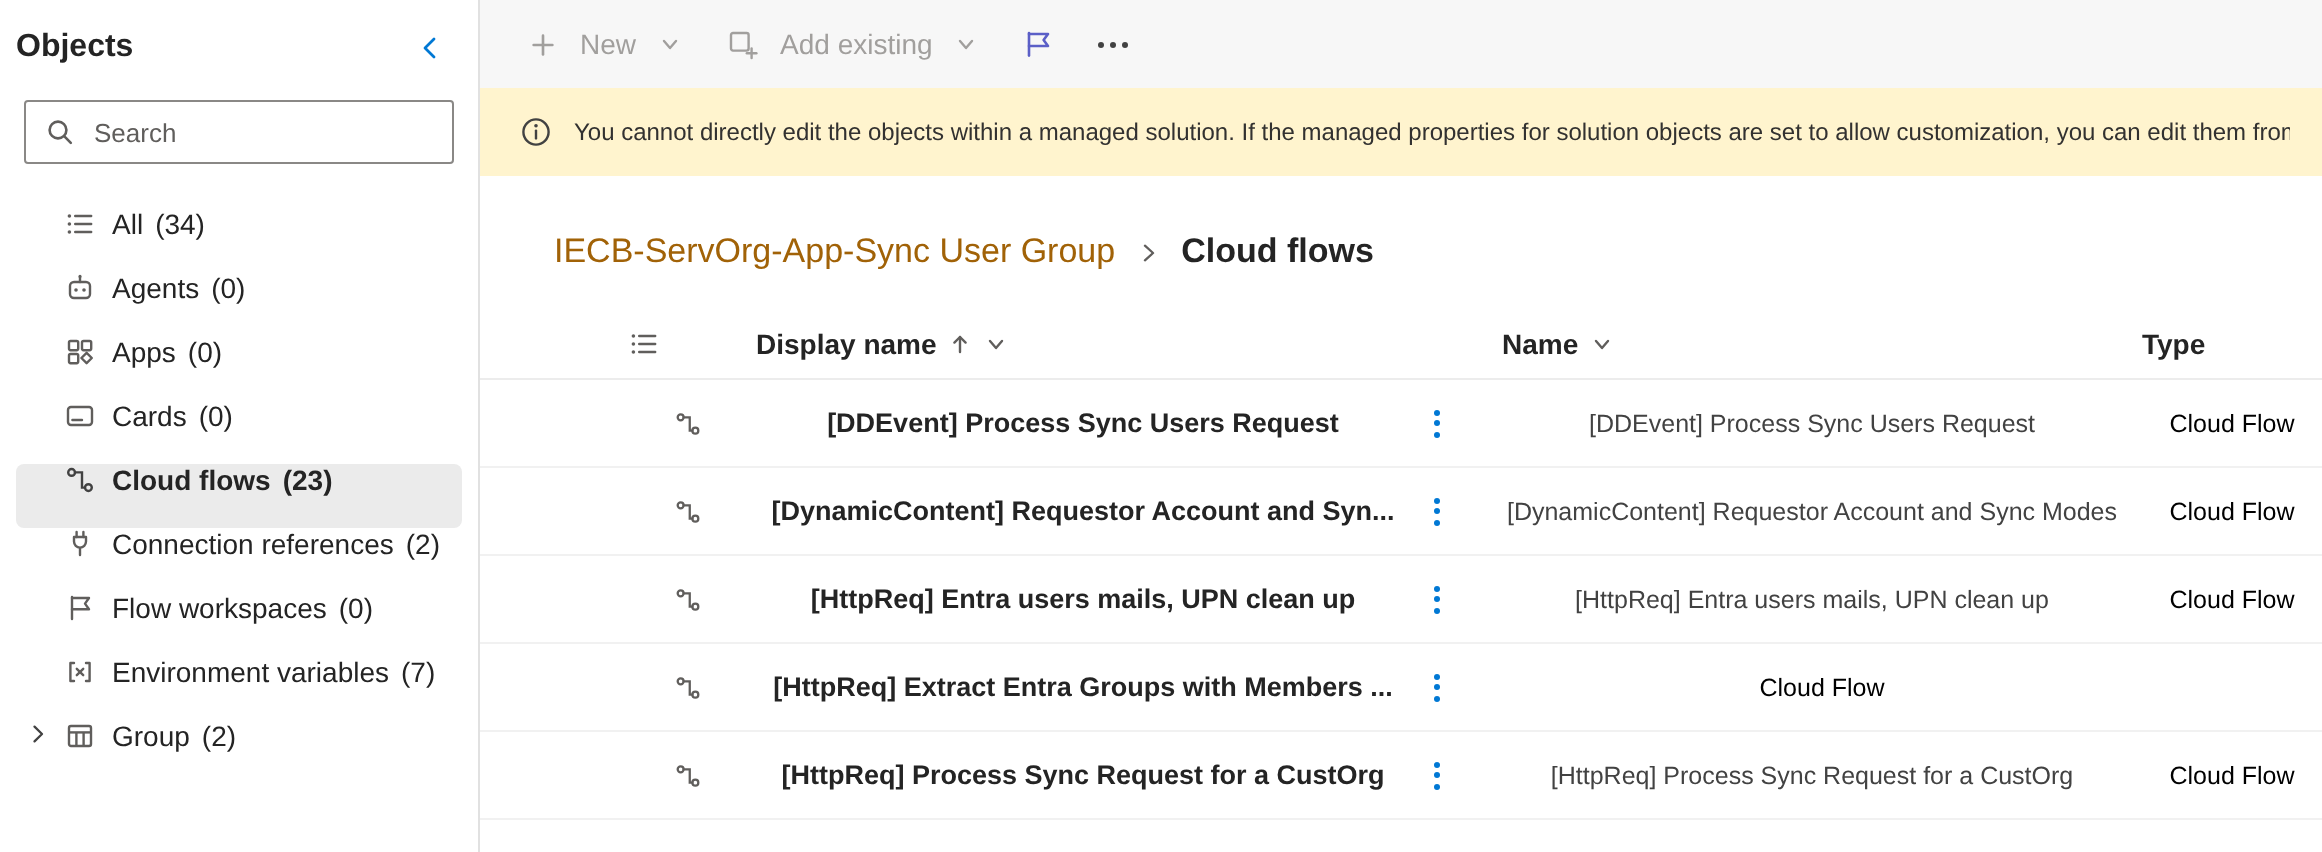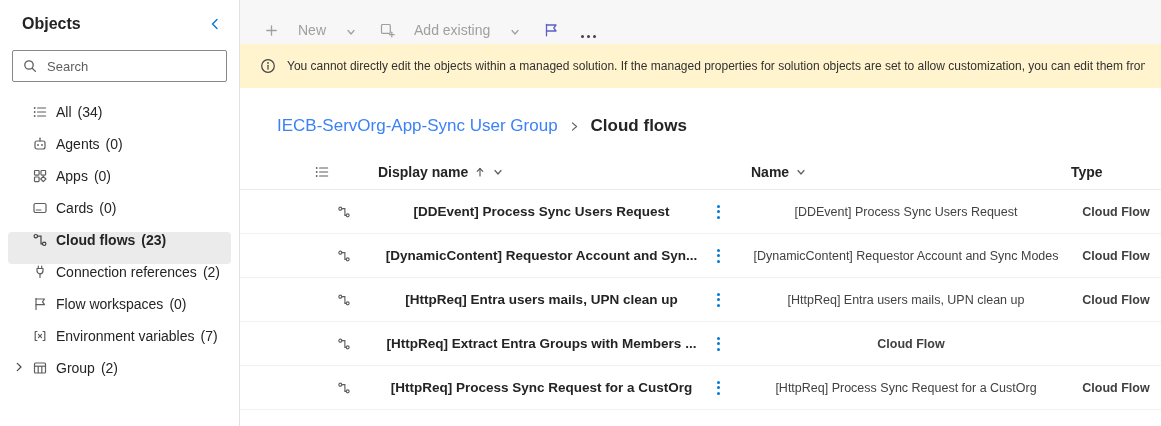--- a/index.html
+++ b/index.html
@@ -6,61 +6,61 @@
   html,body { margin:0; padding:0; }
   body {
     width:1161px; height:426px; overflow:hidden;
     font-family:"Liberation Sans","DejaVu Sans",sans-serif;
     font-size:14px; color:#242424; background:#fff;
   }
   .app { display:flex; width:100%; height:100%; }
 
   
   .sidebar { width:240px; min-width:240px; border-right:1px solid #e1e1e1; background:#fff; display:flex; flex-direction:column; }
-  .sidebar-header { display:flex; align-items:center; justify-content:space-between; padding:14px 14px 12px 22px; }
+  .sidebar-header { display:flex; align-items:center; justify-content:space-between; padding:14px 14px 12px 8px; }
   .sidebar-title { font-size:16px; font-weight:700; }
   .collapse-btn { background:none; border:none; padding:2px; cursor:pointer; display:flex; }
   .search-box { margin:4px 12px 16px 12px; height:32px; border:1px solid #8a8886; border-radius:2px; display:flex; align-items:center; gap:7px; padding:0 9px; background:#fff; }
   .search-box input { border:none; outline:none; flex:1; font:inherit; font-size:13px; color:#242424; background:transparent; min-width:0; }
   .search-box input::placeholder { color:#605e5c; }
   .nav { padding:6px 8px; }
   .nav-item { display:flex; align-items:flex-start; height:32px; padding:0 4px; border-radius:4px; cursor:pointer; }
   .nav-item .chev { width:20px; min-width:20px; display:flex; align-items:center; }
   .nav-item .ico { width:24px; min-width:24px; display:flex; align-items:center; }
   .nav-item .lbl { font-size:14px; white-space:nowrap; }
   .nav-item .cnt { margin-left:6px; white-space:nowrap; }
   .nav-item.selected { background:#ebebeb; }
   .nav-item.selected .lbl, .nav-item.selected .cnt { font-weight:600; }
 
   
   .main { flex:1; min-width:0; display:flex; flex-direction:column; }
   .toolbar { height:44px; min-height:44px; background:#f7f7f7; display:flex; align-items:center; padding:0 14px; gap:2px; }
-  .tb-btn { height:32px; border:none; background:transparent; border-radius:4px; display:flex; align-items:flex-end; gap:19px; padding:0 10px; font:inherit; font-size:14px; cursor:pointer; color:#242424; white-space:nowrap; }
+  .tb-btn { height:32px; border:none; background:transparent; border-radius:4px; display:flex; align-items:center; gap:11px; padding:0 10px; font:inherit; font-size:14px; cursor:pointer; color:#242424; white-space:nowrap; }
   .tb-btn.disabled { color:#a19f9d; cursor:default; }
   .hdots { display:inline-flex; gap:3px; align-items:center; }
   .hdots i { width:3px; height:3px; border-radius:50%; background:#424242; }
 
   .banner { height:44px; min-height:44px; background:#fff4ce; display:flex; align-items:center; gap:11px; padding:0 16px 0 20px; overflow:hidden; }
   .banner-text { font-size:12px; color:#323130; white-space:nowrap; overflow:hidden; }
 
   .content { flex:1; background:#fff; overflow:hidden; }
   .breadcrumb { display:flex; align-items:center; gap:10px; padding:28px 0 0 37px; font-size:17px; }
-  .breadcrumb .parent { color:#3b82f6; cursor:pointer;text-align:right; }
+  .breadcrumb .parent { color:#a16207; cursor:pointer;text-align:right; }
   .breadcrumb .current { color:#242424; font-weight:700; }
 
   .table { margin-top:18px; }
   .thead, .trow { display:grid; grid-template-columns:68px 333px 40px 320px 1fr; align-items:center; padding-left:70px; }
   .thead { height:36px; border-bottom:1px solid #ececec;text-align:center; }
   .th { display:flex; align-items:center; gap:6px; font-weight:700; font-size:14px; cursor:pointer; white-space:nowrap; }
   .th-selector { display:flex; align-items:center; padding-left:4px; cursor:pointer; }
   .trow { height:44px; border-bottom:1px solid #f1f1f1; cursor:pointer;text-align:center; }
   .ico-cell { display:flex; justify-content:center; }
   .cell-display { font-size:13.5px; font-weight:600; color:#242424; white-space:nowrap; overflow:hidden; text-overflow:clip; padding-right:6px; }
   .cell-name { font-size:12.5px; color:#424242; white-space:nowrap; overflow:hidden; padding-right:10px; }
-  .cell-type { font-size:12.5px; color:#404040; white-space:nowrap;font-weight:bold; }
+  .cell-type { font-size:12.5px; color:#000000; white-space:nowrap; }
   .vdots-btn { border:none; background:transparent; padding:4px 6px; cursor:pointer; justify-self:start; display:flex; }
   .vdots { display:inline-flex; flex-direction:column; gap:2.5px; }
   .vdots i { width:3px; height:3px; border-radius:50%; background:#0078d4; }
 
   svg { display:block; }
 </style>
 </head>
 <body>
 
 <div class="app">

